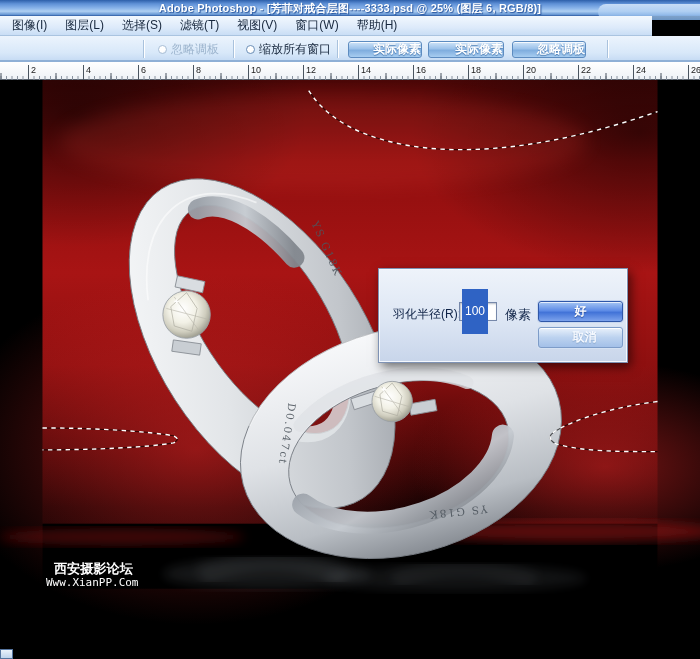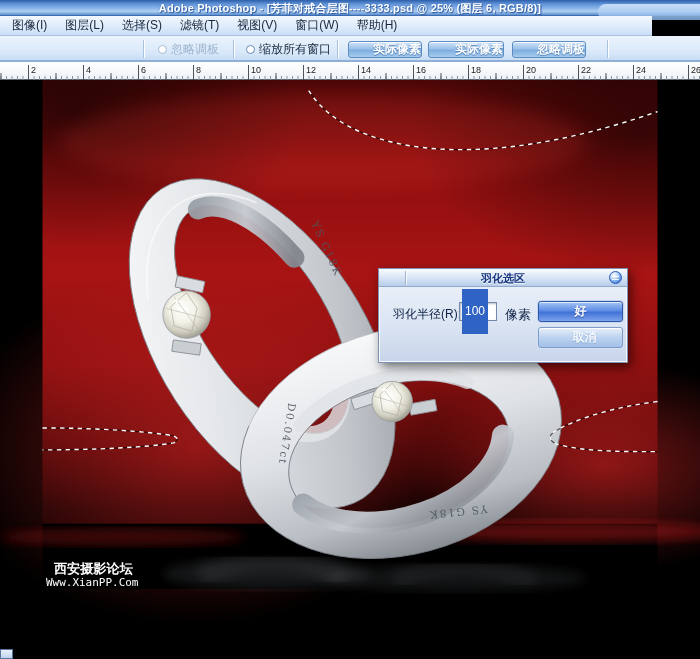--- a/index.html
+++ b/index.html
@@ -431,24 +431,20 @@
 
       <g>
         <text x="13" y="641" font-size="15" font-weight="bold" fill="#ffffff">西安摄影论坛</text>
         <text x="4" y="656" font-size="12.5" font-family="DejaVu Sans Mono, monospace" fill="#ffffff">Www.XianPP.Com</text>
       </g>
     </svg>
     <div class="corner-box"></div>
   </div>
 
   <div class="dialog">
-    <div class="dlg-titlebar">
-      <div class="dlg-title">羽化选区</div>
-      <div class="dlg-ball"></div>
-    </div>
     <div class="dlg-label">羽化半径(R):</div>
     <div class="dlg-input">
       <span>100</span>
     </div>
     <div class="dlg-unit">像素</div>
     <div class="dlg-btn dlg-ok">好</div>
     <div class="dlg-btn dlg-cancel">取消</div>
   </div>
 
 </div>

